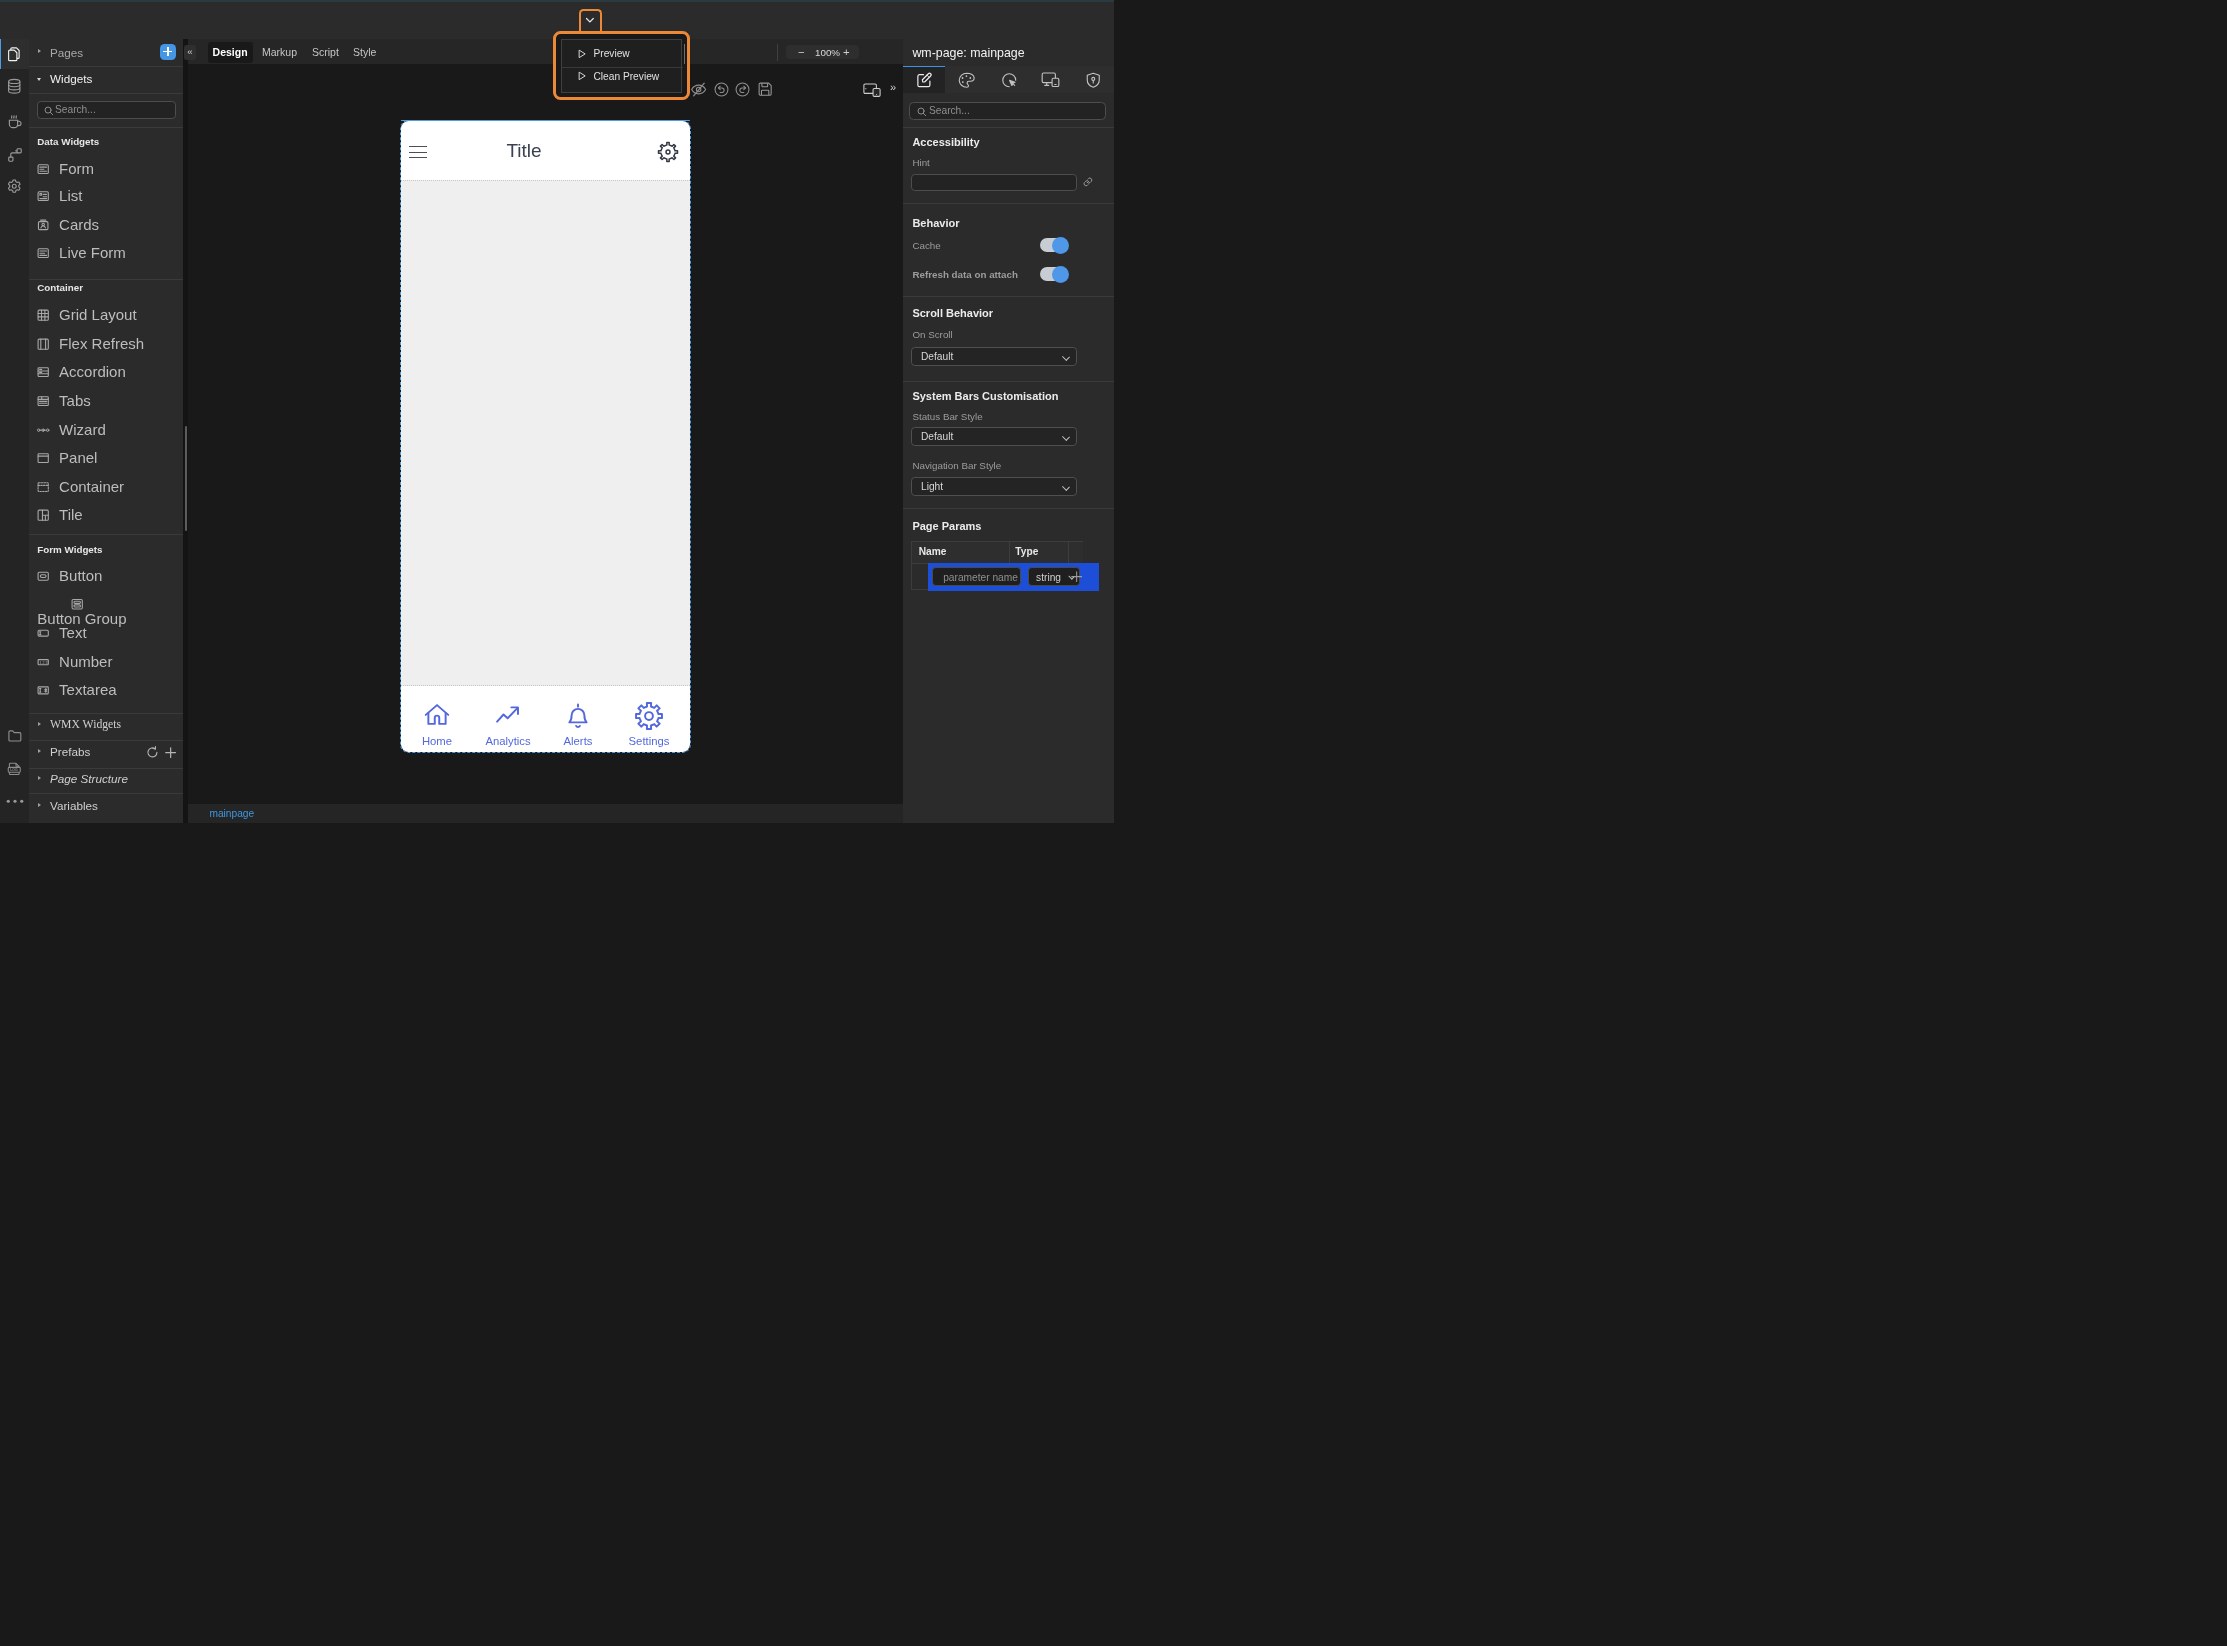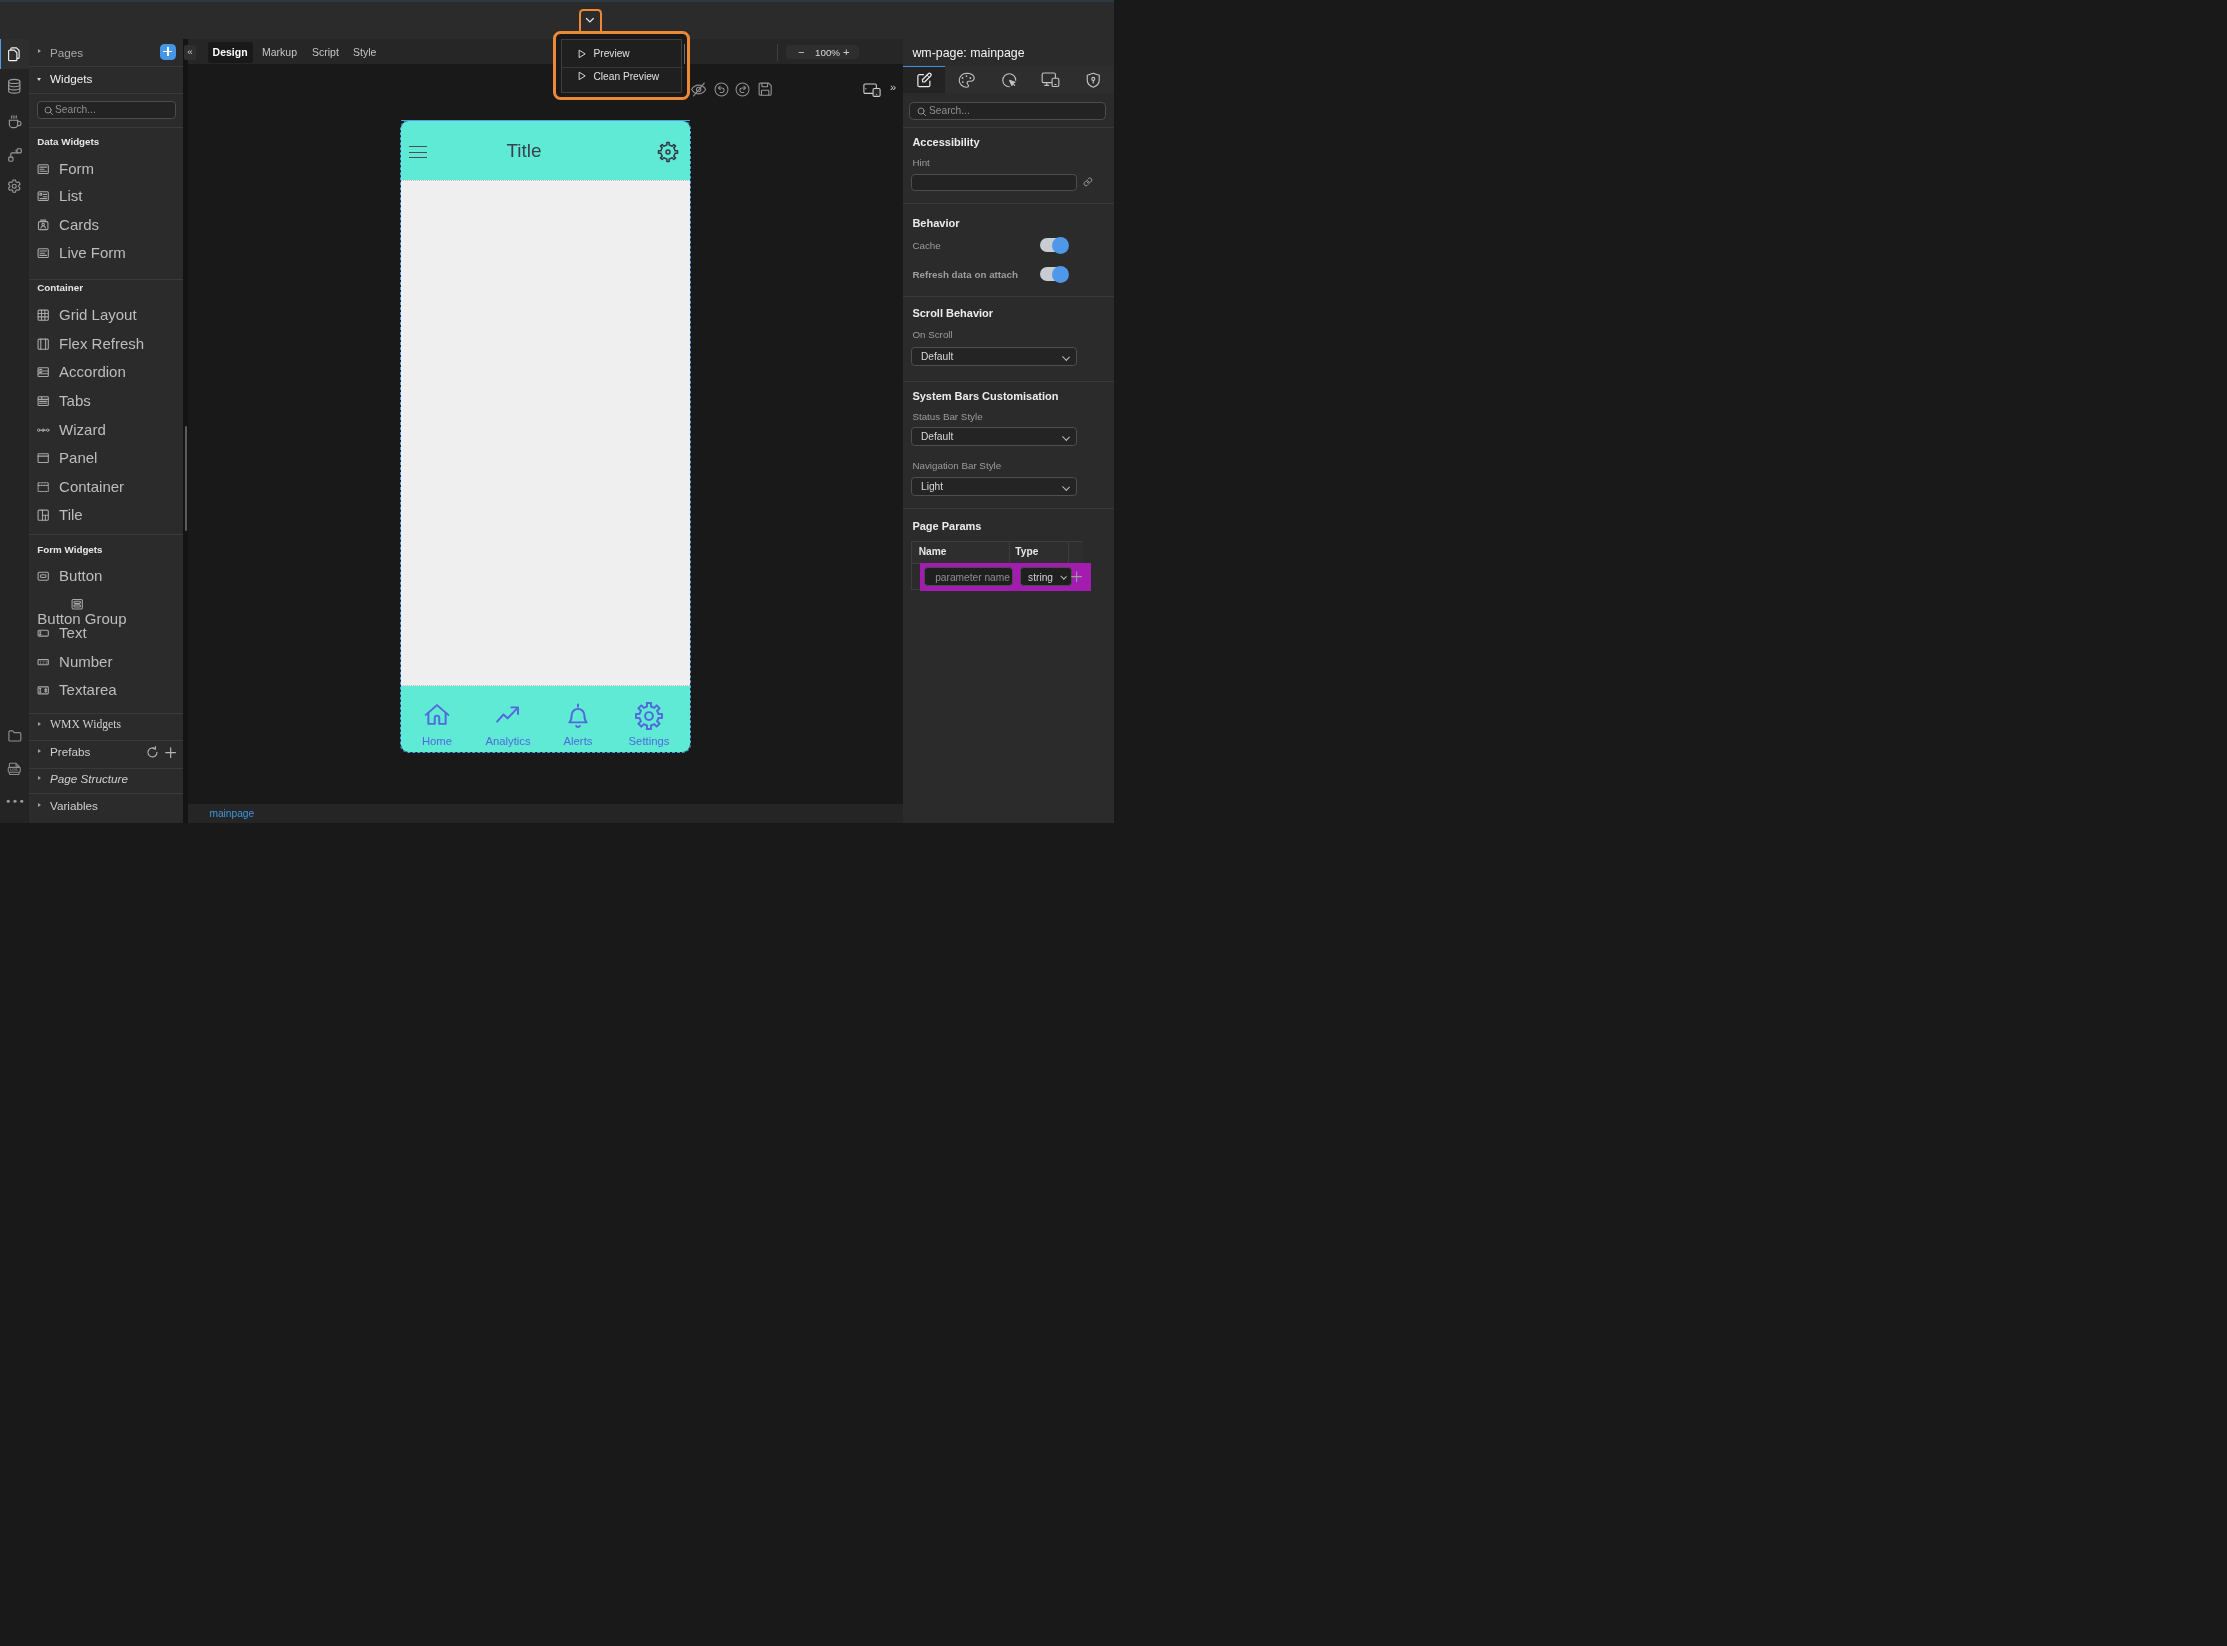--- a/index.html
+++ b/index.html
@@ -44,21 +44,21 @@
 #canvas { left:188px; top:39px; width:715px; height:784px; background:#191919; }
 #ctoolbar { position:absolute; left:0; top:0; width:715px; height:25px; background:#262626; }
 #collapse { position:absolute; left:-3.8px; top:6.4px; width:11.3px; height:14.3px; background:#2f2f2f; border-radius:2.3px; color:#cfcfcf; font-size:9.8px; text-align:center; line-height:13.5px; }
 #tab-design { position:absolute; left:19.6px; top:3.4px; width:45px; height:20.3px; background:#191919; border-radius:3px; color:#fff; font-size:10.5px; font-weight:700; text-align:center; line-height:20.3px; }
 .ctab { position:absolute; top:3.4px; height:20.3px; color:#c6c6c6; font-size:10.5px; line-height:20.3px; }
 #csep { position:absolute; left:589px; top:4.5px; width:0.8px; height:17.3px; background:#404040; }
 #zoompill { position:absolute; left:598px; top:5.6px; width:73px; height:14.7px; background:#2e2e2e; border-radius:3.8px; color:#dadada; }
 #breadcrumb { position:absolute; left:0; top:765px; width:715px; height:19px; background:#252525; }
 #breadcrumb span { position:absolute; left:21.4px; top:3.8px; font-size:10.2px; color:#3f97e0; }
 
-#phone { position:absolute; left:213px; top:82px; width:289px; height:631px; background:#5eead4; border-radius:7.5px; outline:0.8px dashed #4f9ee8; }
+#phone { position:absolute; left:213px; top:82px; width:289px; height:631px; background:#ffffff; border-radius:7.5px; outline:0.8px dashed #4f9ee8; }
 #phone-hdr { position:absolute; left:0; top:0; width:289px; height:59px; }
 #burger div { position:absolute; left:8px; width:17.7px; height:1.1px; background:#4a4f58; }
 #ptitle { position:absolute; left:0; top:19px; width:246px; text-align:center; font-size:19px; color:#3a4150; font-weight:500; }
 #pbody { position:absolute; left:0; top:59px; width:289px; height:506px; background:#efeff0; border-top:0.8px dotted #c4c4c4; border-bottom:0.8px dotted #c4c4c4; }
 #pnav { position:absolute; left:0; top:566px; width:289px; height:65px; }
 .navitem { position:absolute; top:13.5px; width:60px; text-align:center; }
 .navitem div { margin-top:4.5px; font-size:11.3px; color:#5368dd; }
 
 #orangebox { left:579px; top:9.4px; width:23px; height:25px; border:2.6px solid #ed8936; border-bottom:none; border-radius:4.5px 4.5px 0 0; }
 #popup { left:553px; top:31px; width:137px; height:69px; border:3px solid #ed8936; border-radius:7.5px; background:#191919; }
@@ -83,21 +83,21 @@
 .toggle { position:absolute; left:137px; width:27.4px; height:14.3px; background:#c7cdd3; border-radius:7.5px; }
 .toggle:after { content:""; position:absolute; right:-1.5px; top:-1.5px; width:17.3px; height:17.3px; border-radius:50%; background:#4e97e9; }
 
 #ppTable { position:absolute; left:8.3px; top:502px; width:172px; height:49px; border:0.8px solid #3d3d3d; }
 #ppHead { position:absolute; left:0; top:0; width:171px; height:20.7px; background:#2e2e2e; }
 #ppHead .c1 { position:absolute; left:6.4px; top:4.1px; font-size:10.2px; font-weight:700; color:#e8e8e8; }
 #ppHead .c2 { position:absolute; left:103px; top:4.1px; font-size:10.2px; font-weight:700; color:#e8e8e8; }
 #ppVl1 { position:absolute; left:97px; top:0; width:0.8px; height:49px; background:#3d3d3d; }
 #ppVl2 { position:absolute; left:156px; top:0; width:0.8px; height:49px; background:#3d3d3d; }
 #ppHl { position:absolute; left:0; top:20.7px; width:171px; height:0.8px; background:#3d3d3d; }
-#ppRow { position:absolute; left:8px; top:21.4px; width:171px; height:27.4px; background:#a21caf; }
+#ppRow { position:absolute; left:16px; top:21.4px; width:171px; height:27.4px; background:#1d4ed8; }
 #ppInput { position:absolute; left:3.4px; top:4.1px; width:89px; height:18.4px; background:#1f1f1f; border:0.8px solid #4a4a4a; border-radius:3.8px; }
 #ppInput span { position:absolute; left:10.5px; top:3.4px; font-size:10.2px; color:#8f8f8f; white-space:nowrap; }
 #ppSel { position:absolute; left:100px; top:4.1px; width:52px; height:18.4px; background:#1f1f1f; border:0.8px solid #4a4a4a; border-radius:3.8px; }
 #ppSel span { position:absolute; left:6.8px; top:3.4px; font-size:10.2px; color:#d0d0d0; }
 svg { display:block; }
 .s { fill:none; stroke:#a8a8a8; stroke-width:1.5; stroke-linecap:round; stroke-linejoin:round; }
 </style>
 </head>
 <body>
 <div id="page">

